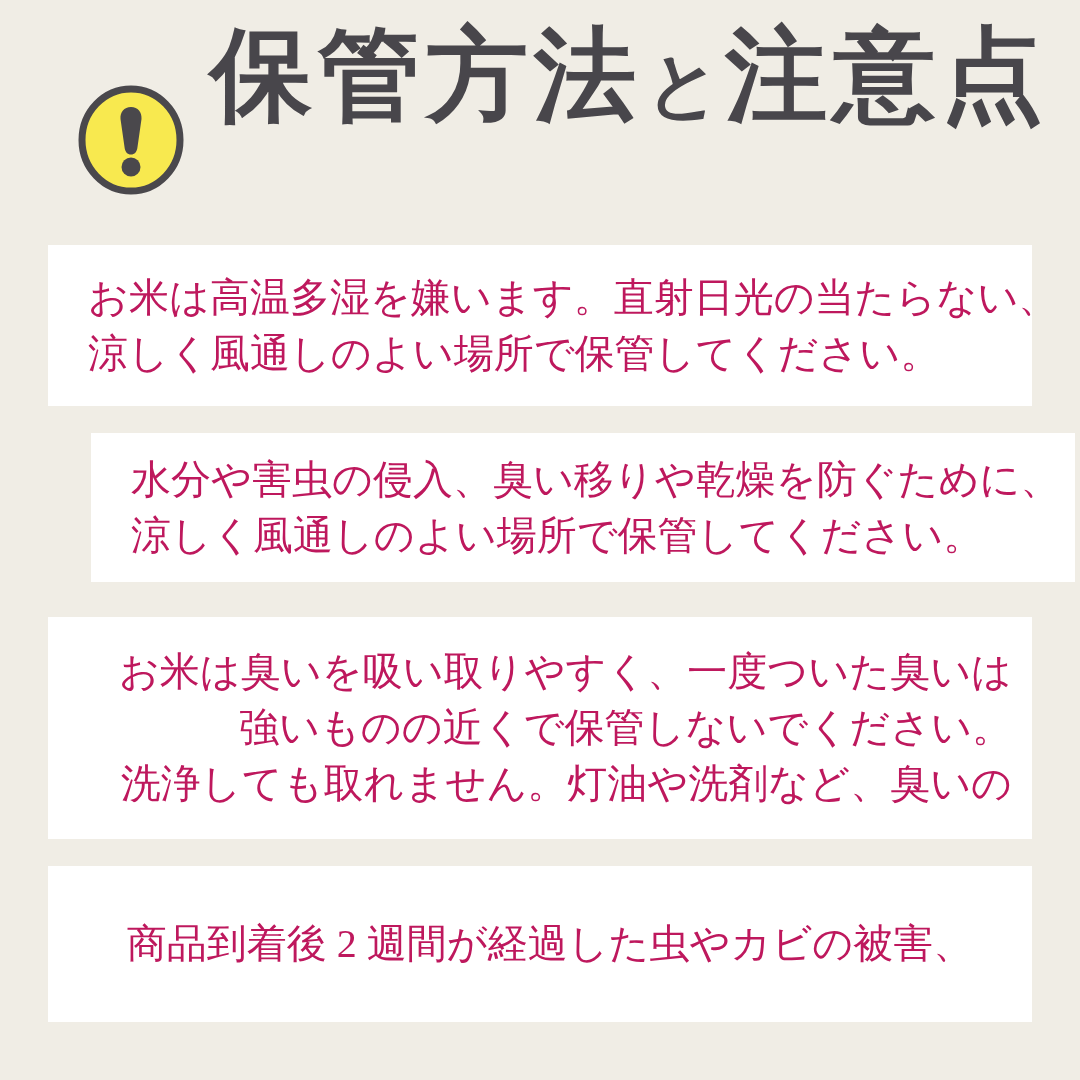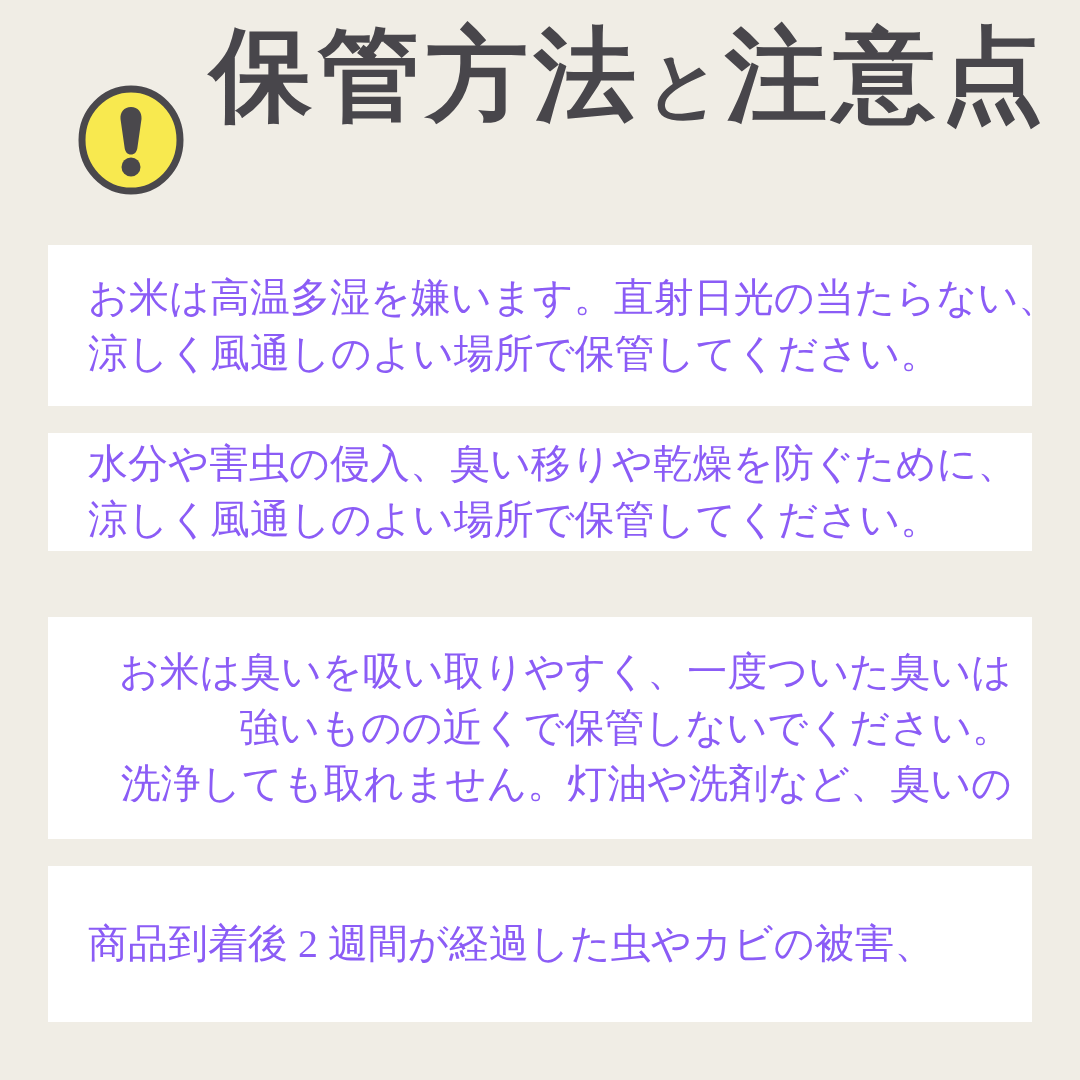--- a/index.html
+++ b/index.html
@@ -52,28 +52,28 @@
     width: 984px;
     background: #FFFFFF;
     display: flex;
     flex-direction: column;
     justify-content: center;
     box-sizing: border-box;
     padding-left: 40px;
     padding-right: 20px;
   }
   .card-1 { top: 245px; height: 161px; }
-  .card-2 { top: 433px; height: 118px; }
+  .card-2 { top: 433px; height: 149px; margin-left: 43px; }
   .card-3 { top: 617px; height: 222px; text-align: right; }
-  .card-4 { top: 866px; height: 156px; }
+  .card-4 { top: 866px; height: 156px; align-items: center; }
 
   .card .line {
     font-size: 40px;
     line-height: 56px;
-    color: #8b5cf6;
+    color: #be185d;
     letter-spacing: 0px;
     white-space: nowrap;
     font-feature-settings: "palt";
   }
 </style>
 </head>
 <body>
 
 <div class="header">
   <svg class="alert-icon" viewBox="0 0 106 110" aria-hidden="true">

